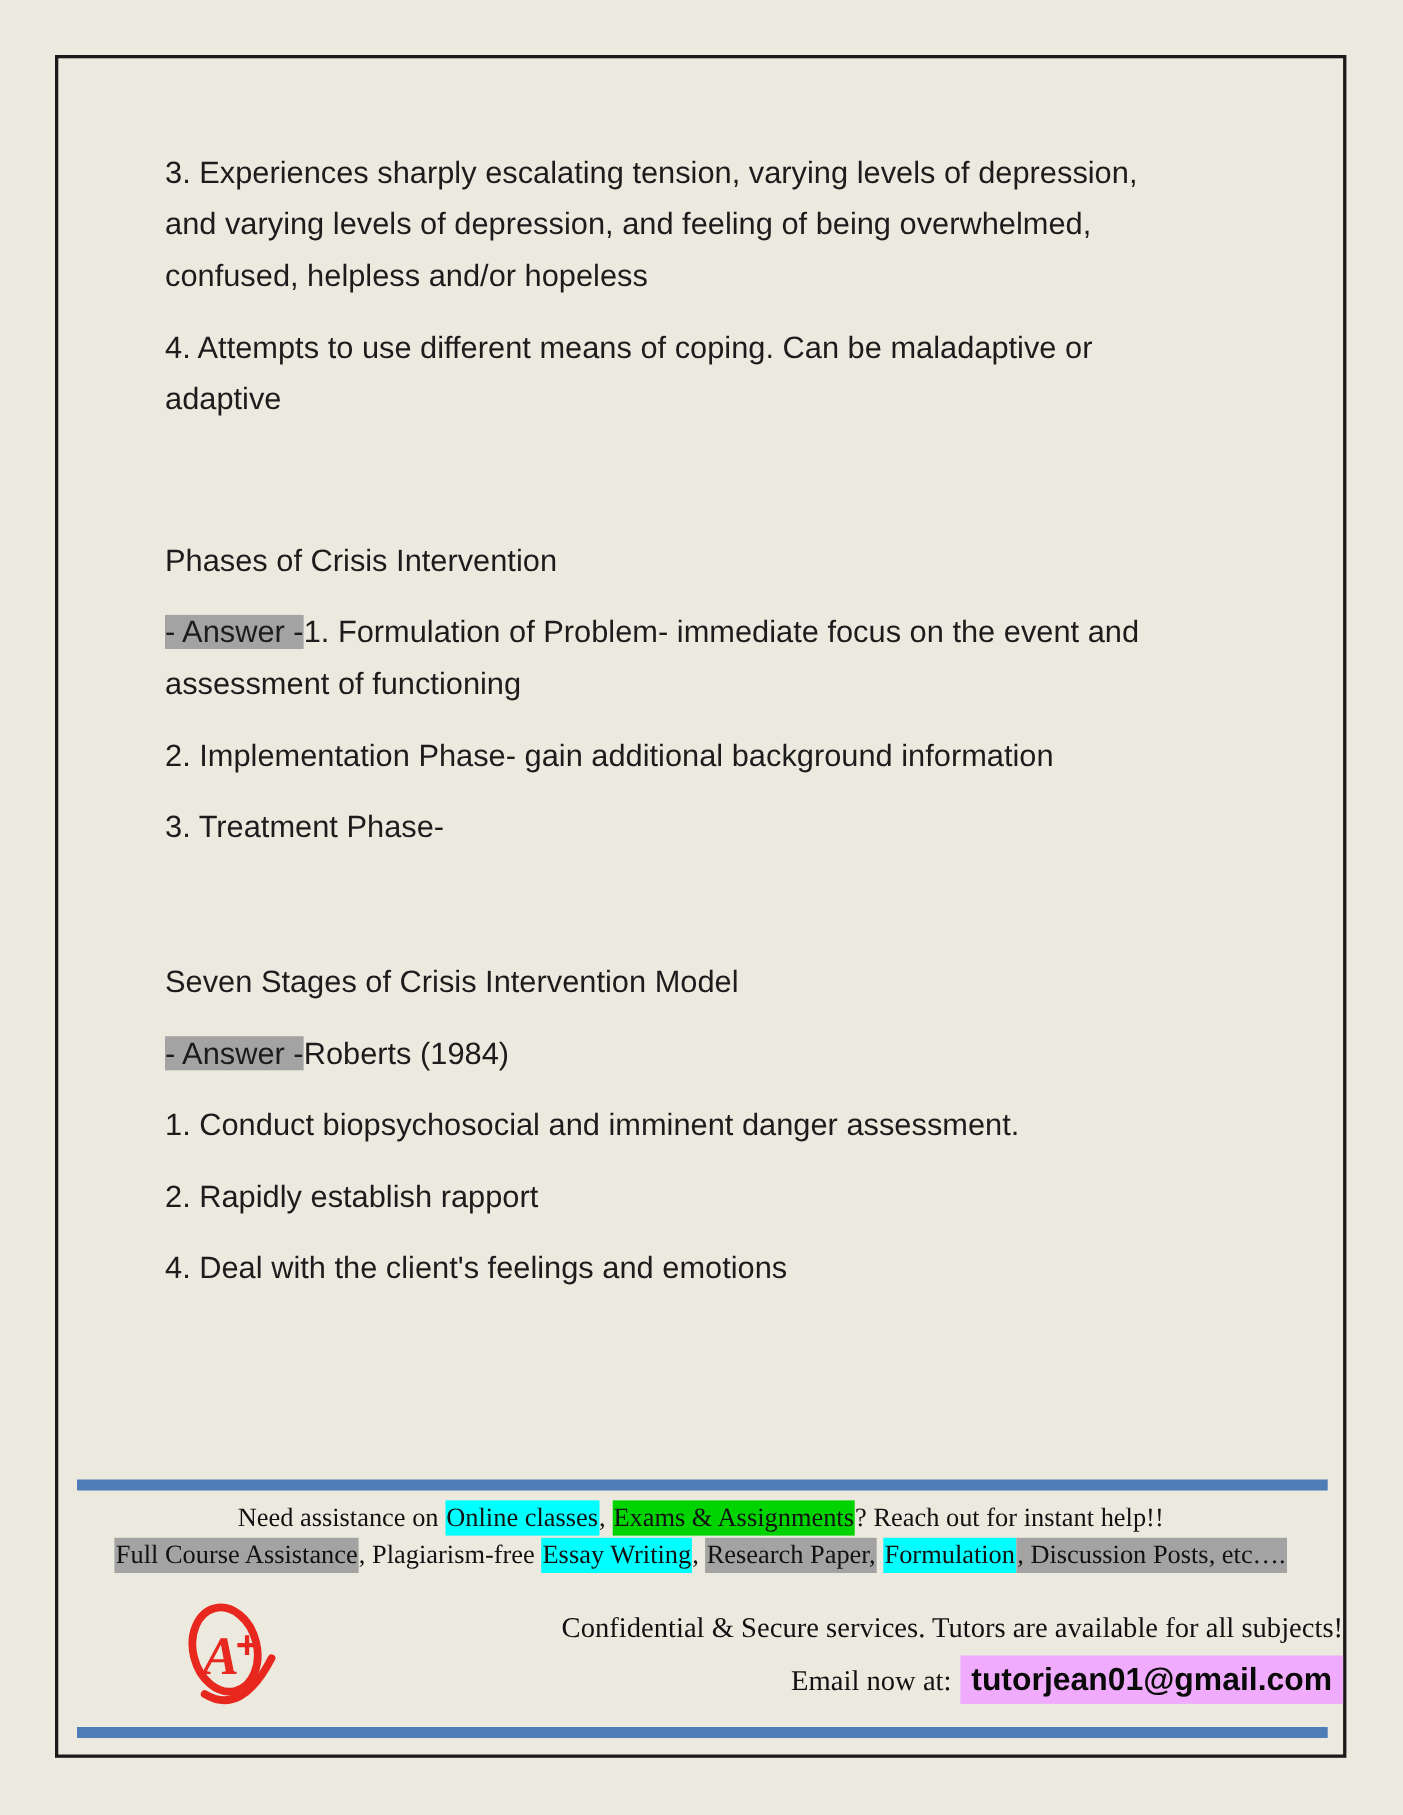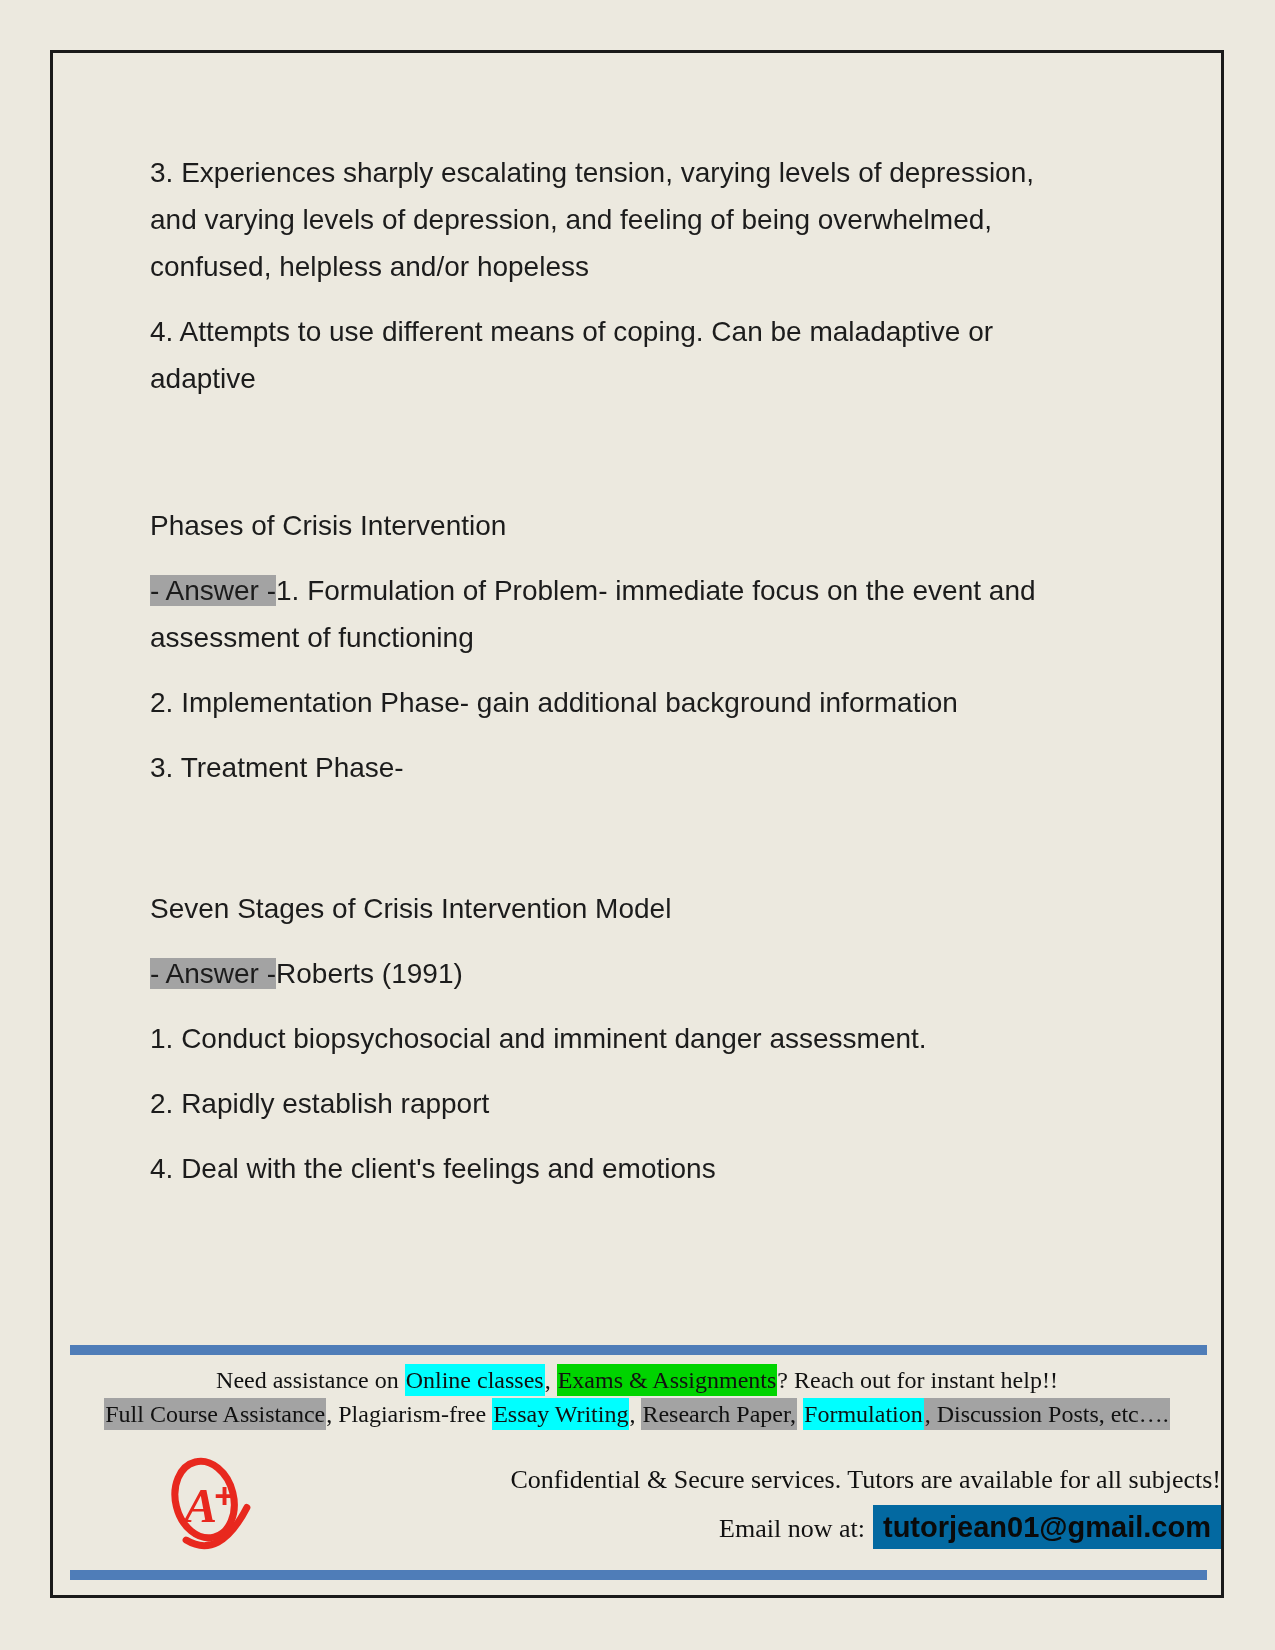--- a/index.html
+++ b/index.html
@@ -8,21 +8,21 @@
     background:#ECE9DF;
     font-family:"Liberation Sans", sans-serif;
     color:#1c1c1c;
   }
   .frame{
     position:absolute;left:50px;top:50px;width:1174px;height:1548px;
     border:3px solid #1a1a1a;box-sizing:border-box;background:#ECE9DF;
   }
   
   .content{
-    position:absolute;left:97px;top:96px;width:1012px;
+    position:absolute;left:97px;top:80px;width:1012px;
   }
   .content p{
     margin:0 0 18px 0;font-size:28px;line-height:47px;white-space:pre-wrap;
   }
   .spacer-a{height:82px;}
   .spacer-b{height:76px;}
   .hl-yellow{background:#a3a3a3;}
   .hl-cyan{background:#00FFFF;}
   .hl-green{background:#00D400;}
   
@@ -45,21 +45,21 @@
     position:absolute;left:112px;top:1400px;width:88px;height:102px;
   }
   .center-block{
     position:absolute;left:0;top:1410px;width:100%;text-align:right;
     font-family:"Liberation Serif", serif;color:#111;
   }
   .conf-line{font-size:26px;line-height:34px;margin:0;}
   .email-line{margin:10px 0 0 0;font-size:26px;line-height:40px;}
   .email-addr{
     font-family:"Liberation Sans", sans-serif;font-weight:bold;font-size:29px;
-    background:#0369a1;padding:6px 10px;margin-left:8px;color:#0a0a0a;
+    background:#f0abfc;padding:6px 10px;margin-left:8px;color:#0a0a0a;
   }
 </style>
 </head>
 <body>
 
 <div class="frame">
 
   <div class="content">
 
     <p><span>3. Experiences sharply escalating tension, varying levels of depression,
@@ -77,21 +77,21 @@
 assessment of functioning</span></p>
 
     <p><span>2. Implementation Phase- gain additional background information</span></p>
 
     <p><span>3. Treatment Phase-</span></p>
 
     <div class="spacer-b"></div>
 
     <p><span>Seven Stages of Crisis Intervention Model</span></p>
 
-    <p><span class="hl-yellow">- Answer -</span><span>Roberts (1991)</span></p>
+    <p><span class="hl-yellow">- Answer -</span><span>Roberts (1984)</span></p>
 
     <p><span>1. Conduct biopsychosocial and imminent danger assessment.</span></p>
 
     <p><span>2. Rapidly establish rapport</span></p>
 
 
     <p><span>4. Deal with the client's feelings and emotions</span></p>
 
   </div>
 

